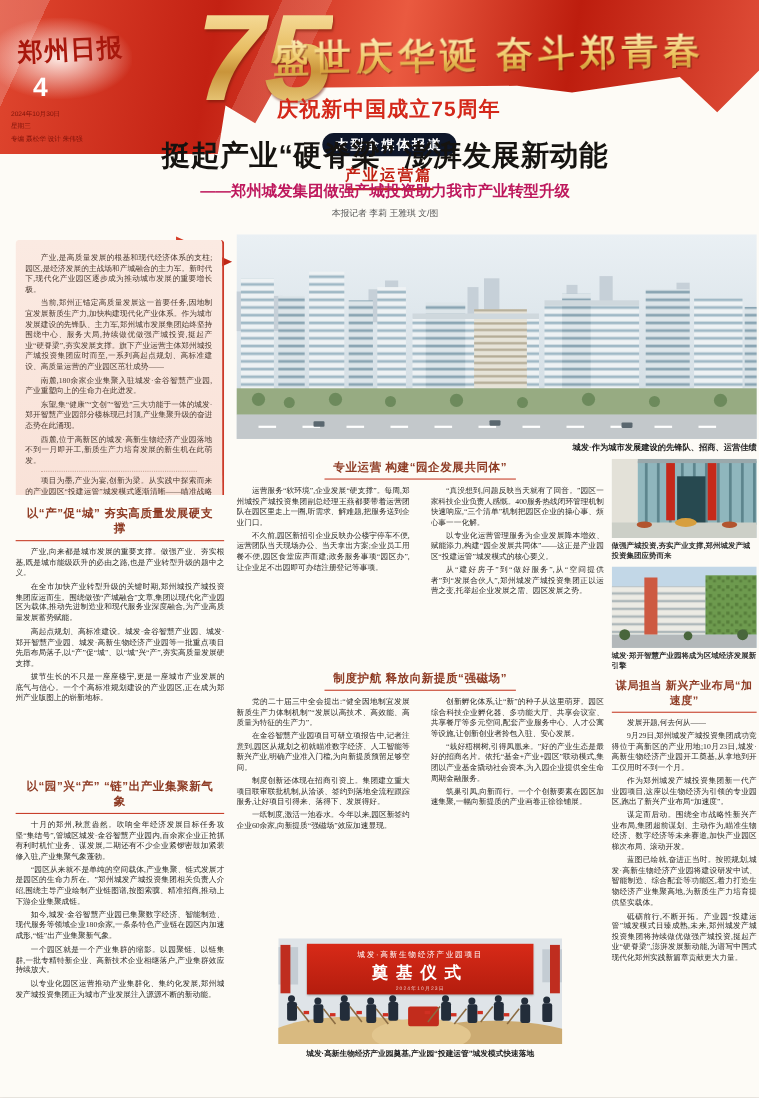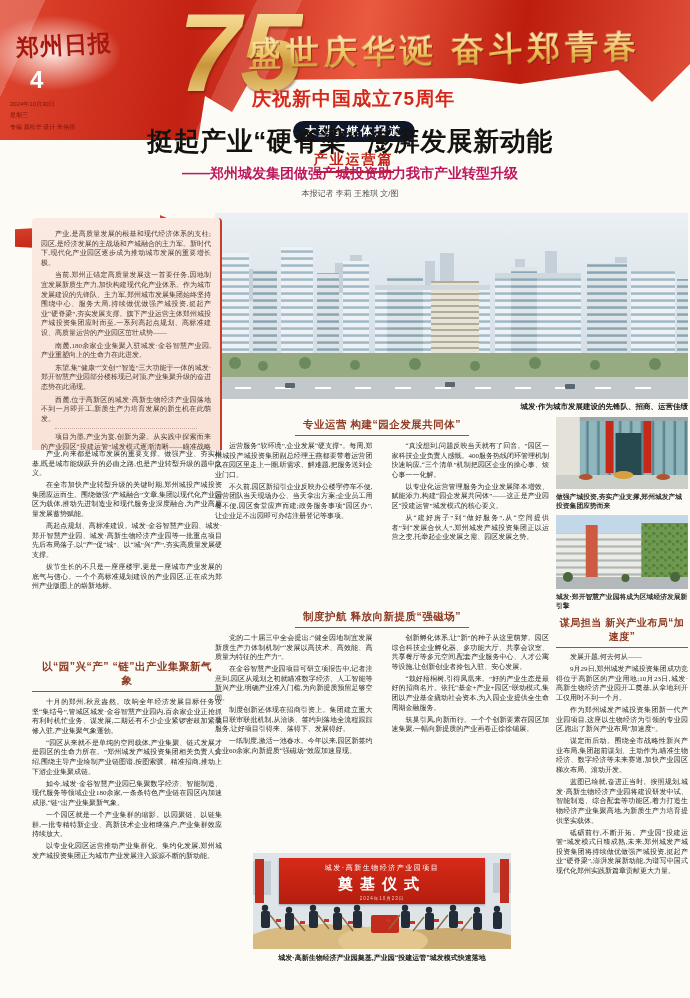--- a/index.html
+++ b/index.html
@@ -51,21 +51,21 @@
   .main-caption{position:absolute;right:2px;top:402px;width:330px;text-align:right;font-size:7.5px;
         font-weight:bold;color:#222;font-family:"Liberation Sans",sans-serif;}
 
   
   .sec-h{margin:10px auto 6px;width:fit-content;font-size:10.5px;font-weight:bold;color:#8e3b24;
         font-family:"Liberation Sans",sans-serif;letter-spacing:.5px;border-bottom:1.5px solid #c8402b;
         padding:0 8px 3px;text-align:center;}
   .body-text p{margin:0 0 2.5px;font-size:7px;line-height:9.6px;text-align:justify;text-indent:2em;color:#2c2a27;}
 
   
-  .left-col{position:absolute;left:32px;top:218px;width:190px;height:780px;overflow:hidden;}
+  .left-col{position:absolute;left:14px;top:218px;width:190px;height:780px;overflow:hidden;}
   .lead-panel{background:linear-gradient(180deg,#fbeae2,#f9e2d8);border-right:2px solid #cc3a28;
         border-radius:4px 4px 0 0;height:232px;padding:12px 9px 0 9px;box-sizing:border-box;overflow:hidden;color:#4a3a31;}
   .lead-panel p{margin:0 0 3px;font-size:7px;line-height:9.6px;text-align:justify;text-indent:2em;}
   .dots{border-top:1.5px dotted #c9a598;margin:4px 14px;}
   .bt1{height:200px;overflow:hidden;}
   .bt2{height:280px;overflow:hidden;}
 
   
   .mid{position:absolute;left:215px;top:414px;width:334px;height:584px;overflow:hidden;}
   .mid .sec-h{margin-top:4px;}
@@ -211,20 +211,21 @@
   <div class="left-col">
     <div class="lead-panel">
       <p>产业,是高质量发展的根基和现代经济体系的支柱;园区,是经济发展的主战场和产城融合的主力军。新时代下,现代化产业园区逐步成为推动城市发展的重要增长极。</p>
       <p>当前,郑州正锚定高质量发展这一首要任务,因地制宜发展新质生产力,加快构建现代化产业体系。作为城市发展建设的先锋队、主力军,郑州城市发展集团始终坚持围绕中心、服务大局,持续做优做强产城投资,挺起产业“硬脊梁”,夯实发展支撑。旗下产业运营主体郑州城投产城投资集团应时而至,一系列高起点规划、高标准建设、高质量运营的产业园区茁壮成势——</p>
       <p>南麓,180余家企业集聚入驻城发·金谷智慧产业园,产业重塑向上的生命力在此迸发。</p>
       <p>东望,集“健康”“文创”“智造”三大功能于一体的城发·郑开智慧产业园部分楼栋现已封顶,产业集聚升级的奋进态势在此涌现。</p>
       <p>西麓,位于高新区的城发·高新生物经济产业园落地不到一月即开工,新质生产力培育发展的新生机在此萌发。</p>
       <div class="dots"></div>
       <p>项目为墨,产业为宴,创新为梁。从实践中探索而来的产业园区“投建运管”城发模式逐渐清晰——瞄准战略性新兴产业和未来产业精准布局落子,实现产业链式发展、聚势而强;跑出园区建设、招商、运营“城发速度”;扛稳国企担当,构建“园企发展共同体”,正不断为我市产业转型发展、新质生产力培育注入澎湃新动能。</p>
     </div>
+    <h3 class="sec-h">以“产”促“城” 夯实高质量发展硬支撑</h3>
     <div class="body-text bt1">
       <p>产业,向来都是城市发展的重要支撑。做强产业、夯实根基,既是城市能级跃升的必由之路,也是产业转型升级的题中之义。</p>
       <p>在全市加快产业转型升级的关键时期,郑州城投产城投资集团应运而生。围绕做强“产城融合”文章,集团以现代化产业园区为载体,推动先进制造业和现代服务业深度融合,为产业高质量发展蓄势赋能。</p>
       <p>高起点规划、高标准建设。城发·金谷智慧产业园、城发·郑开智慧产业园、城发·高新生物经济产业园等一批重点项目先后布局落子,以“产”促“城”、以“城”兴“产”,夯实高质量发展硬支撑。</p>
       <p>拔节生长的不只是一座座楼宇,更是一座城市产业发展的底气与信心。一个个高标准规划建设的产业园区,正在成为郑州产业版图上的崭新地标。</p>
     </div>
     <h3 class="sec-h">以“园”兴“产” “链”出产业集聚新气象</h3>
     <div class="body-text bt2">
       <p>十月的郑州,秋意盎然。吹响全年经济发展目标任务攻坚“集结号”,管城区城发·金谷智慧产业园内,百余家企业正抢抓有利时机忙业务、谋发展,二期还有不少企业紧锣密鼓加紧装修入驻,产业集聚气象蓬勃。</p>
       <p>“园区从来就不是单纯的空间载体,产业集聚、链式发展才是园区的生命力所在。”郑州城发产城投资集团相关负责人介绍,围绕主导产业绘制产业链图谱,按图索骥、精准招商,推动上下游企业集聚成链。</p>

